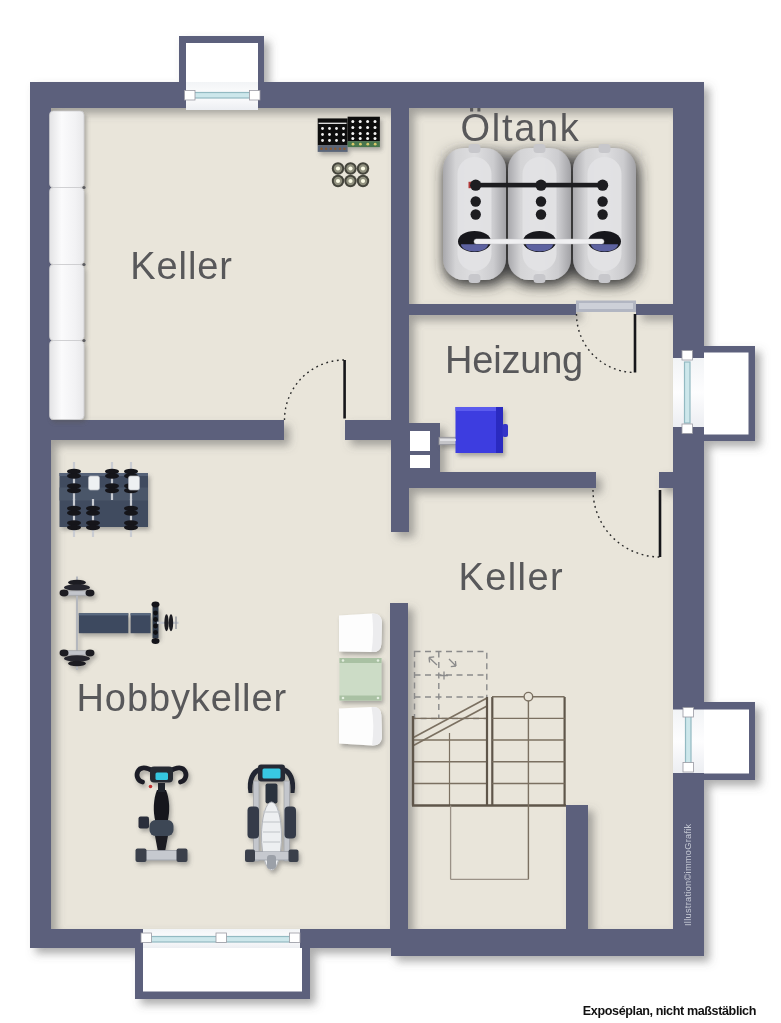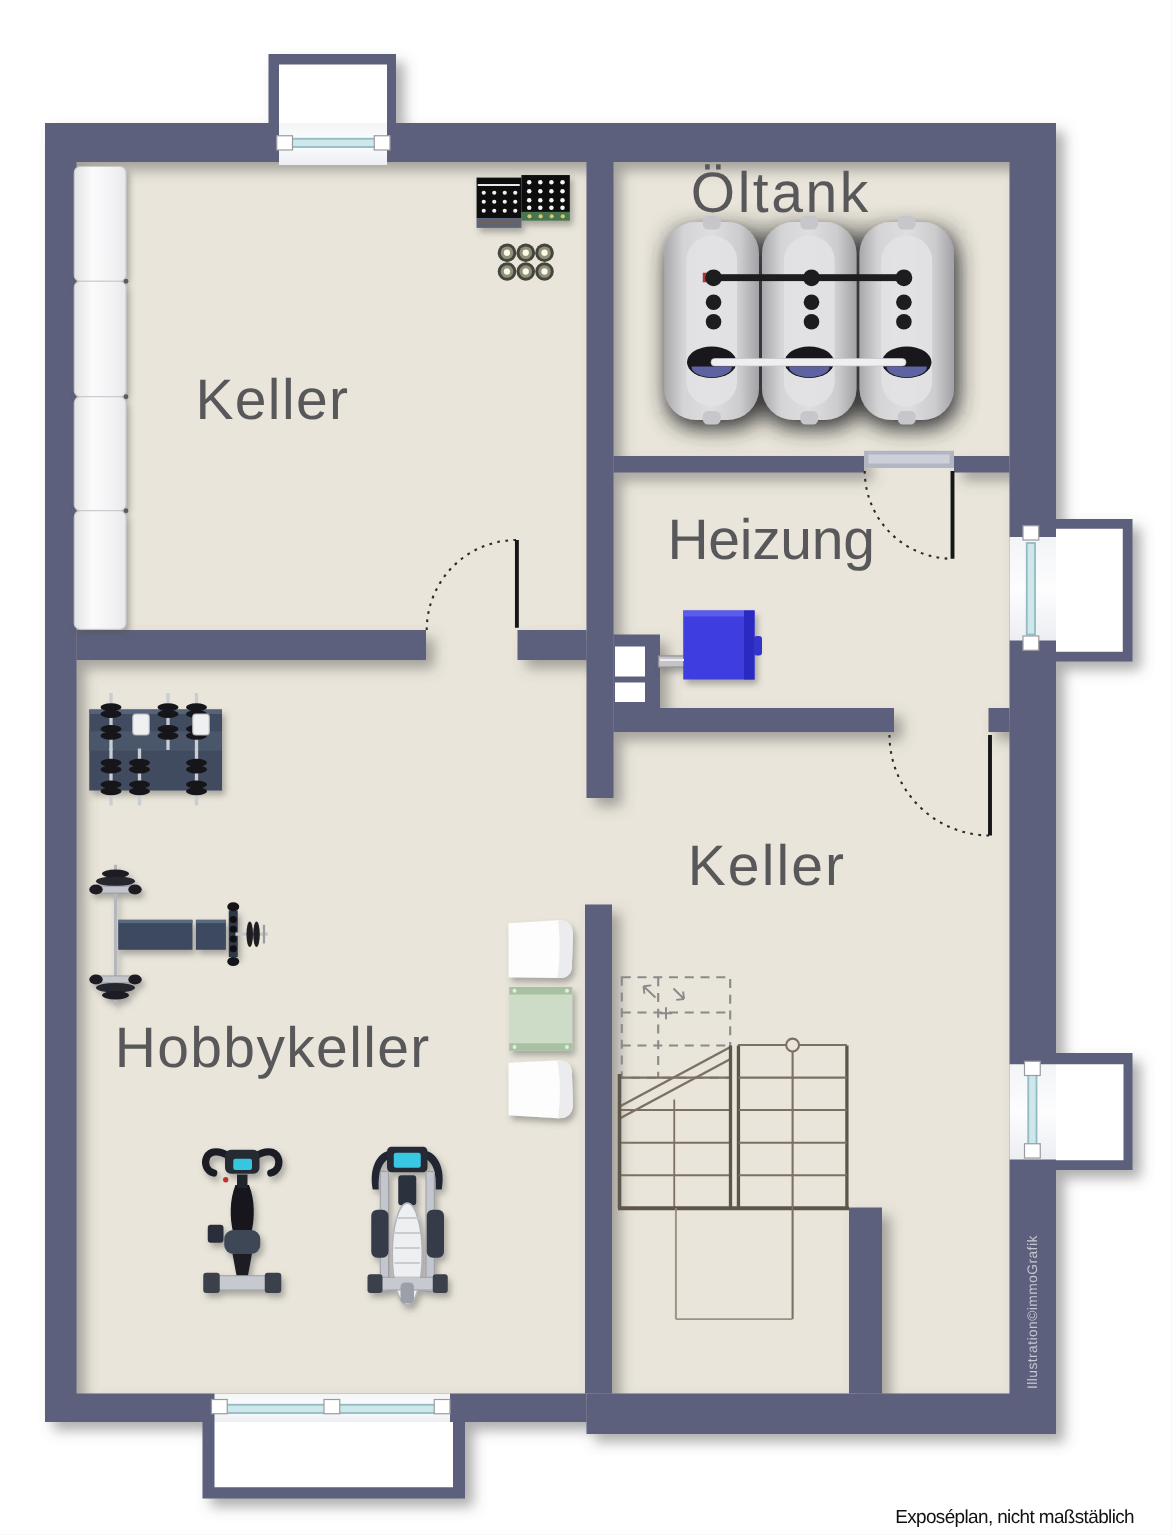--- a/index.html
+++ b/index.html
@@ -366,14 +366,14 @@
 <line x1="263" y1="852" x2="280" y2="852" stroke="#c6c9cf" stroke-width="1.2"></line>
 <rect x="262.5" y="768.5" width="18" height="10" rx="1.5" fill="#38c8e2"></rect>
 <rect x="267" y="855" width="9" height="14" rx="3" fill="#9ba0a8"></rect>
 <text x="130.3" y="279" font-size="38" fill="#58585a" letter-spacing="0.9" font-family="Liberation Sans, sans-serif">Keller</text>
 <text x="460.5" y="141" font-size="38" fill="#58585a" letter-spacing="1.7" font-family="Liberation Sans, sans-serif">Öltank</text>
 <text x="445" y="372.5" font-size="38" fill="#58585a" letter-spacing="-0.2" font-family="Liberation Sans, sans-serif">Heizung</text>
 <text x="458.5" y="590" font-size="38" fill="#58585a" letter-spacing="1.4" font-family="Liberation Sans, sans-serif">Keller</text>
 <text x="76.5" y="711" font-size="38" fill="#58585a" letter-spacing="0.9" font-family="Liberation Sans, sans-serif">Hobbykeller</text>
 <text x="756" y="1017" font-size="18" fill="#111" text-anchor="end" font-family="Liberation Sans, sans-serif" font-weight="bold" transform="scale(1,0.78)" style="transform-box:fill-box"></text>
 </svg>
-<div style="position:absolute;right:25px;top:1004px;font-size:12.6px;font-weight:normal;color:#111;letter-spacing:-0.4px">Exposéplan, nicht maßstäblich</div>
+<div style="position:absolute;right:25px;top:1004px;font-size:12.6px;font-weight:bold;color:#111;letter-spacing:-0.4px">Exposéplan, nicht maßstäblich</div>
 <div style="position:absolute;left:683px;top:926px;width:110px;height:11px;font-size:9.2px;color:#c3c7d3;letter-spacing:0.3px;transform:rotate(-90deg);transform-origin:0 0;white-space:nowrap">Illustration©immoGrafik</div>
 </div>
 </body></html>

